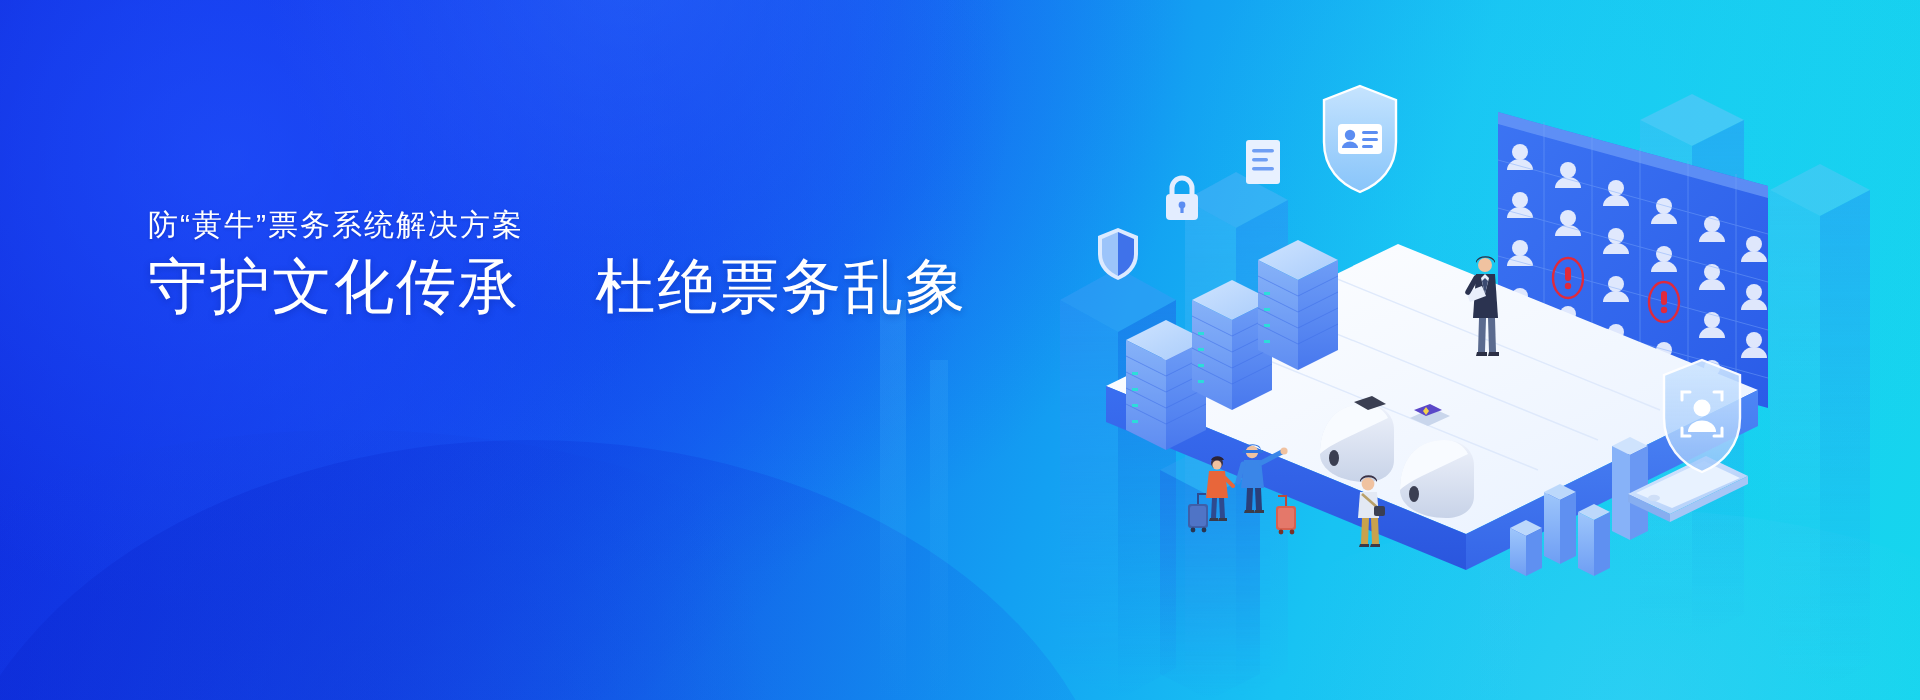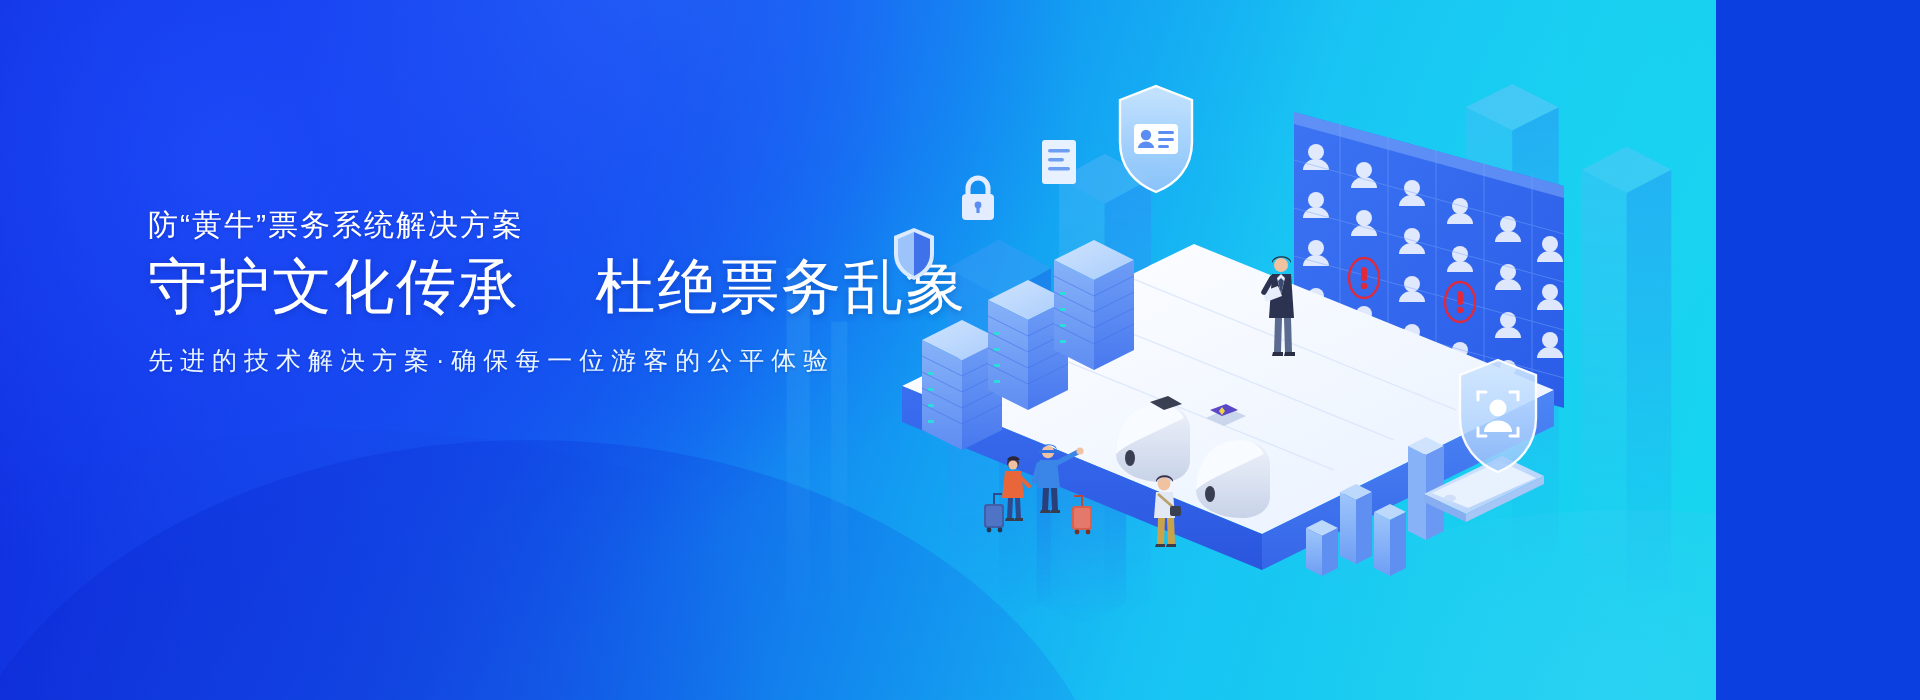--- a/index.html
+++ b/index.html
@@ -3,21 +3,21 @@
 <meta charset="utf-8">
 <style>
   * { margin:0; padding:0; box-sizing:border-box; }
   html,body { width:1920px; height:700px; overflow:hidden; }
   body {
     font-family:"Liberation Sans","DejaVu Sans",sans-serif;
     background:#0b3fe0;
   }
 
   .banner {
-    position:relative; width:1716px; height:700px; overflow:hidden;
+    position:relative; width:1920px; height:700px; overflow:hidden;
     background:
       radial-gradient(circle at 14% 8%, rgba(16,56,235,.95) 0%, rgba(16,56,235,0) 42%),
       radial-gradient(circle at 34% 6%, rgba(22,80,245,.75) 0%, rgba(22,80,245,0) 38%),
       linear-gradient(108deg,
         #1025d6 0%,
         #1034e2 12%,
         #1350ec 26%,
         #1472ef 40%,
         #13a0f2 56%,
         #18c3f3 70%,
@@ -134,21 +134,20 @@
     <rect x="1480" y="560" width="40" height="140" fill="url(#pf3)" opacity=".35"></rect>
   </svg>
 
   <div class="copy">
     <div class="eyebrow">防“黄牛”票务系统解决方案</div>
     <div class="headline">
       <span>守护文化传承</span>
       <span class="gap"></span>
       <span>杜绝票务乱象</span>
     </div>
-    <div class="subtitle">先进的技术解决方案·确保每一位游客的公平体验</div>
   </div>
 
   <div class="illus">
   <svg viewBox="0 0 740 560">
     <defs>
       <linearGradient id="platTop" x1="0" y1="0" x2="1" y2="1">
         <stop offset="0" stop-color="#ffffff"></stop>
             <stop offset="1" stop-color="#e8f1ff"></stop>
       </linearGradient>
       <linearGradient id="platSideL" x1="0" y1="0" x2="0" y2="1">

